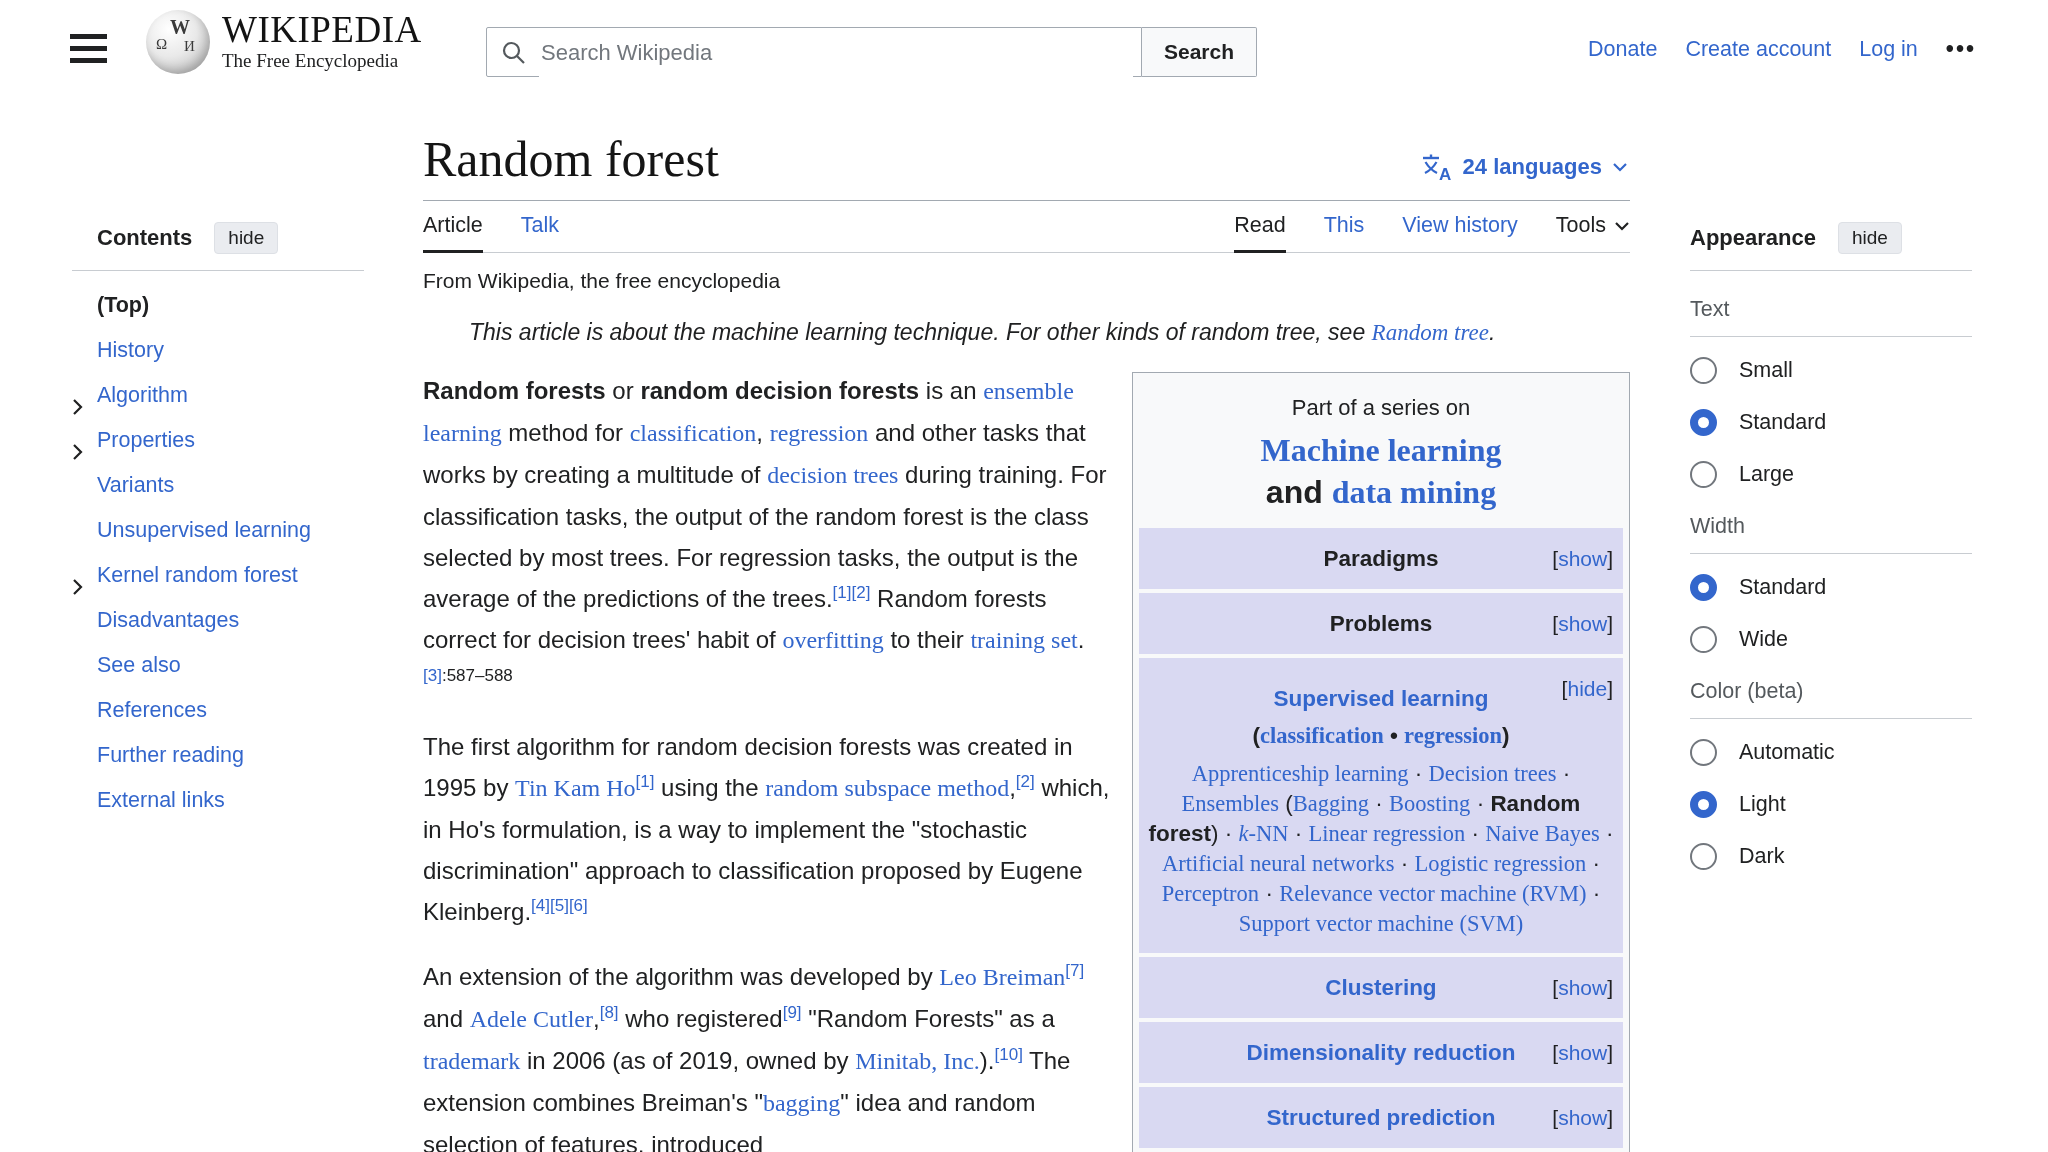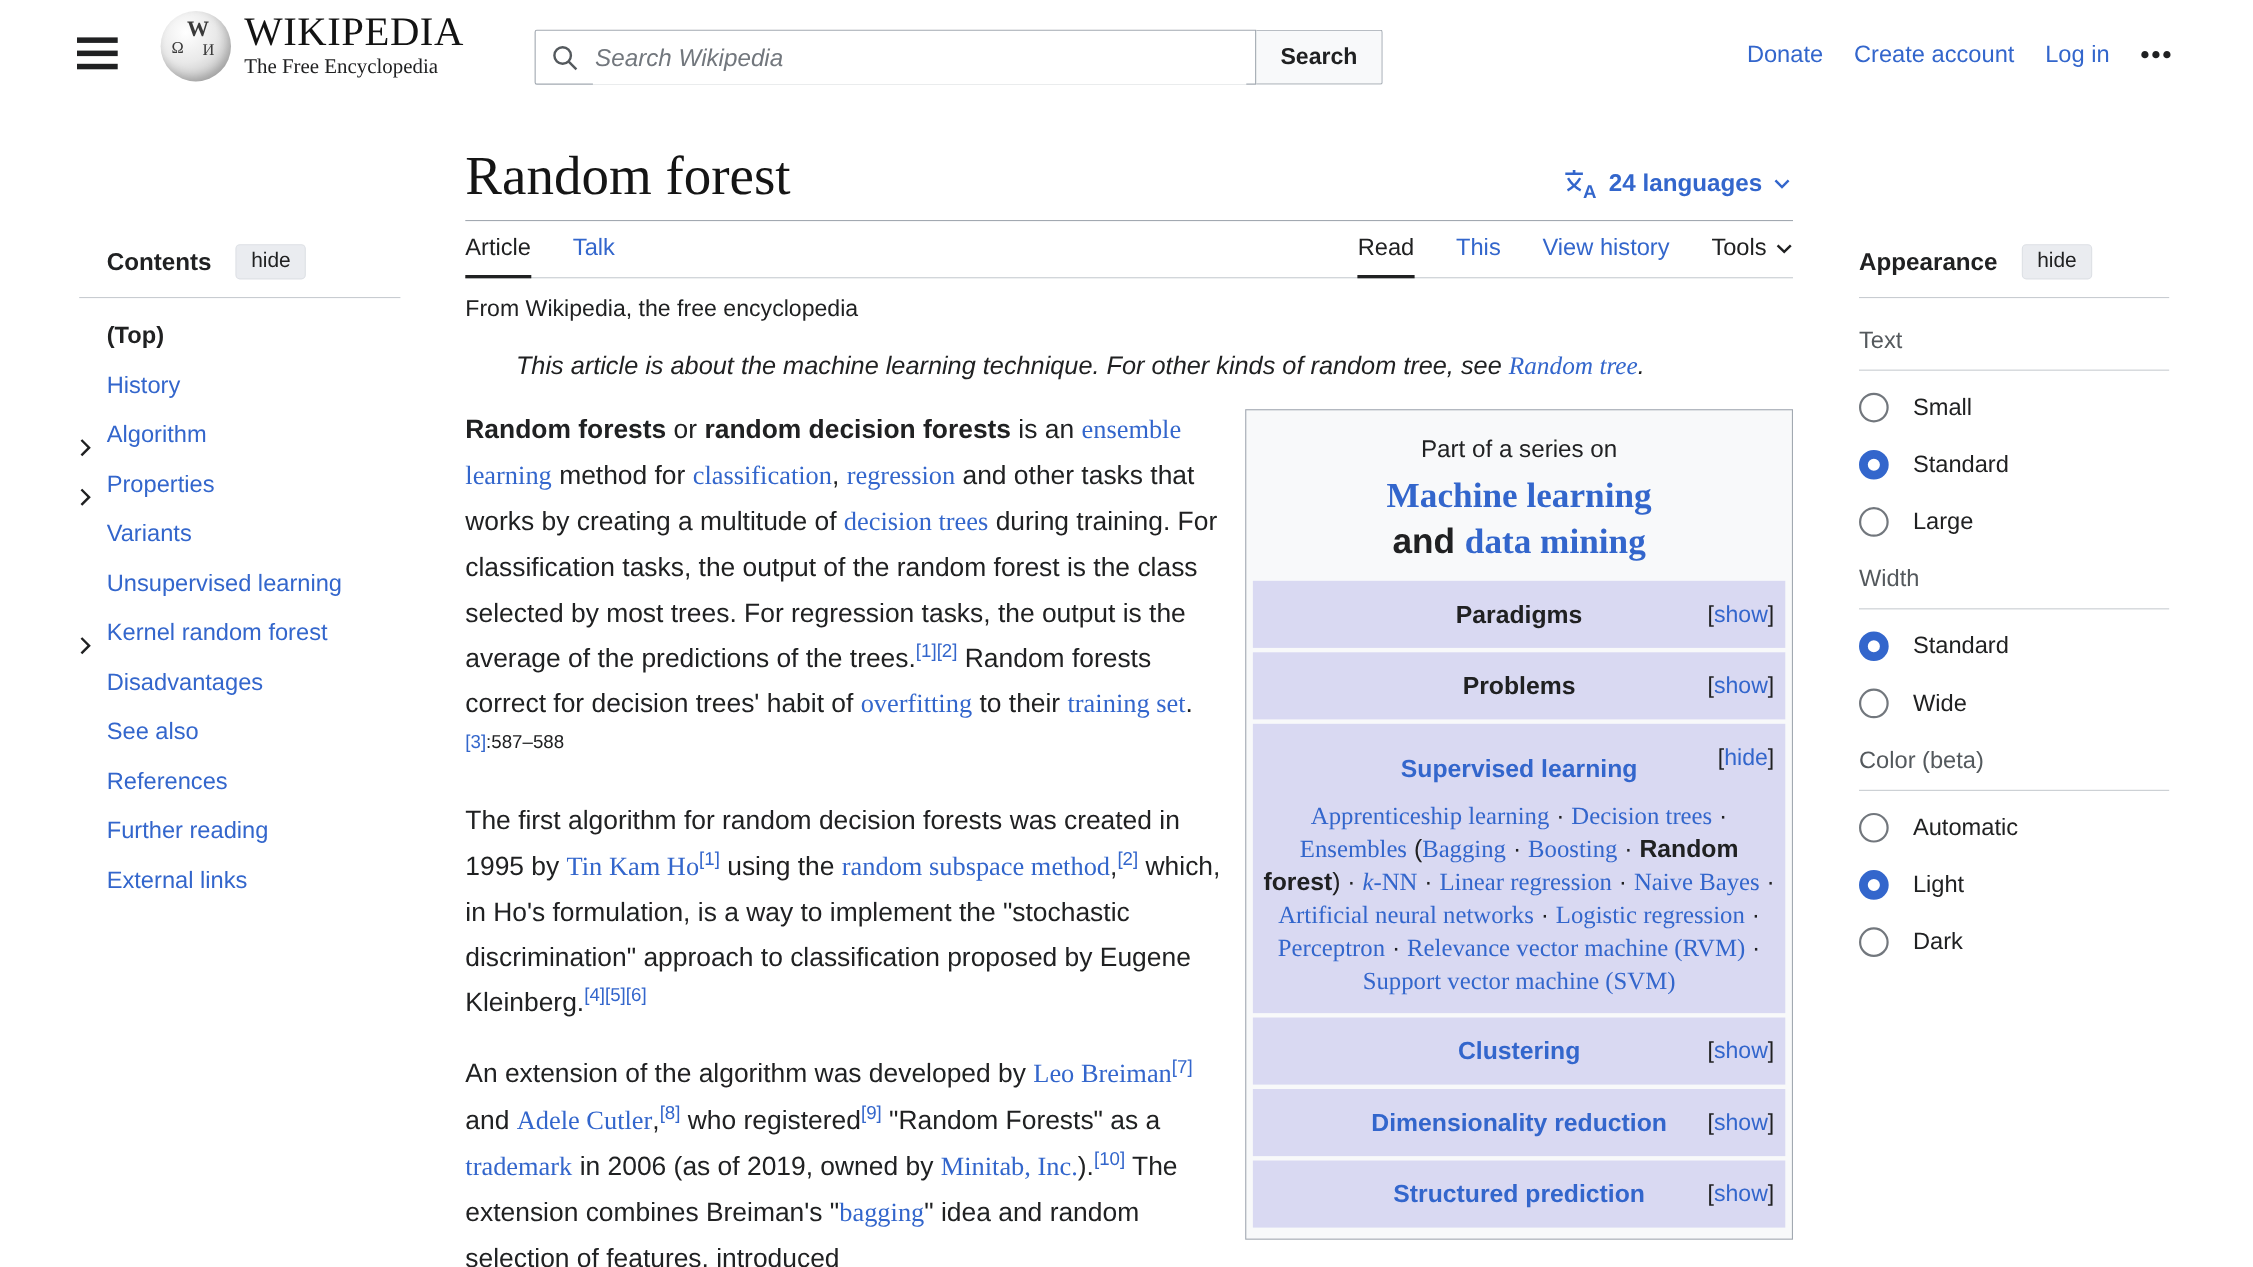--- a/index.html
+++ b/index.html
@@ -23,21 +23,21 @@
   .globe span{position:absolute;font-family:"Liberation Serif","DejaVu Serif",serif;color:#3a3a3a;}
   .globe .g1{left:24px;top:6px;font-size:20px;font-weight:bold;}
   .globe .g2{left:10px;top:26px;font-size:15px;}
   .globe .g3{left:38px;top:28px;font-size:15px;}
   .wordmark{margin-left:12px;}
   .wm-title{font-family:"Liberation Serif","DejaVu Serif",serif;font-size:37px;letter-spacing:.5px;color:#131313;line-height:36px;}
   .wm-tag{font-family:"Liberation Serif","DejaVu Serif",serif;font-size:19px;color:#202122;margin-top:2px;}
   .searchwrap{position:absolute;left:486px;top:27px;display:flex;height:50px;}
   .searchbox{position:relative;width:656px;height:50px;border:1px solid #a2a9b1;border-radius:2px 0 0 2px;background:#fff;box-sizing:border-box;}
   .searchbox svg{position:absolute;left:14px;top:12px;}
-  .searchbox input{position:absolute;left:52px;top:1px;width:590px;height:46px;border:none;outline:none;font-size:22px;color:#202122;font-family:inherit;font-style:italic;}
+  .searchbox input{position:absolute;left:52px;top:1px;width:590px;height:46px;border:none;outline:none;font-size:22px;color:#202122;font-family:inherit;}
   .searchbox input::placeholder{color:#72777d;}
   .searchbtn{height:50px;border:1px solid #a2a9b1;border-left:none;background:#f8f9fa;border-radius:0 2px 2px 0;
     font-size:21px;font-weight:bold;color:#202122;padding:0 22px;cursor:pointer;font-family:inherit;}
   .toplinks{position:absolute;right:72px;top:36px;display:flex;align-items:center;gap:28px;font-size:21.5px;}
   .toplinks a{color:#3366cc;}
   .dots{color:#202122;font-size:23px;font-weight:bold;letter-spacing:2px;cursor:pointer;}
 
   
   .sidebar{position:absolute;left:72px;top:222px;width:292px;}
   .sb-head{display:flex;align-items:center;padding-left:25px;padding-bottom:16px;border-bottom:1px solid #c8ccd1;}
@@ -262,20 +262,21 @@
   </div>
           <div class="ib-bar">
     <a class="barlabel">Problems</a>
     <span class="toggle"><span class="bo">[</span><a>show</a><span class="bc">]</span></span>
   </div>
           <div class="ib-expanded">
     <div class="ib-exp-title">
       <a>Supervised learning</a>
       <span class="toggle"><span>[</span><a>hide</a><span>]</span></span>
     </div>
+    <div class="ib-exp-sub"><span>(</span><a class="wl bold">classification</a><span> • </span><a class="wl bold">regression</a><span>)</span></div>
     <div class="ib-exp-links"><a class="wl">Apprenticeship learning</a><span> · </span><a class="wl">Decision trees</a><span> · </span><a class="wl">Ensembles</a><span> (</span><a class="wl">Bagging</a><span> · </span><a class="wl">Boosting</a><span> · </span><span class="bold">Random forest</span><span>) · </span><a class="wl italic">k</a><a class="wl">-NN</a><span> · </span><a class="wl">Linear regression</a><span> · </span><a class="wl">Naive Bayes</a><span> · </span><a class="wl">Artificial neural networks</a><span> · </span><a class="wl">Logistic regression</a><span> · </span><a class="wl">Perceptron</a><span> · </span><a class="wl">Relevance vector machine (RVM)</a><span> · </span><a class="wl">Support vector machine (SVM)</a></div>
   </div>
           <div class="ib-bar linklabel">
     <a class="barlabel">Clustering</a>
     <span class="toggle"><span class="bo">[</span><a>show</a><span class="bc">]</span></span>
   </div>
           <div class="ib-bar linklabel">
     <a class="barlabel">Dimensionality reduction</a>
     <span class="toggle"><span class="bo">[</span><a>show</a><span class="bc">]</span></span>
   </div>

